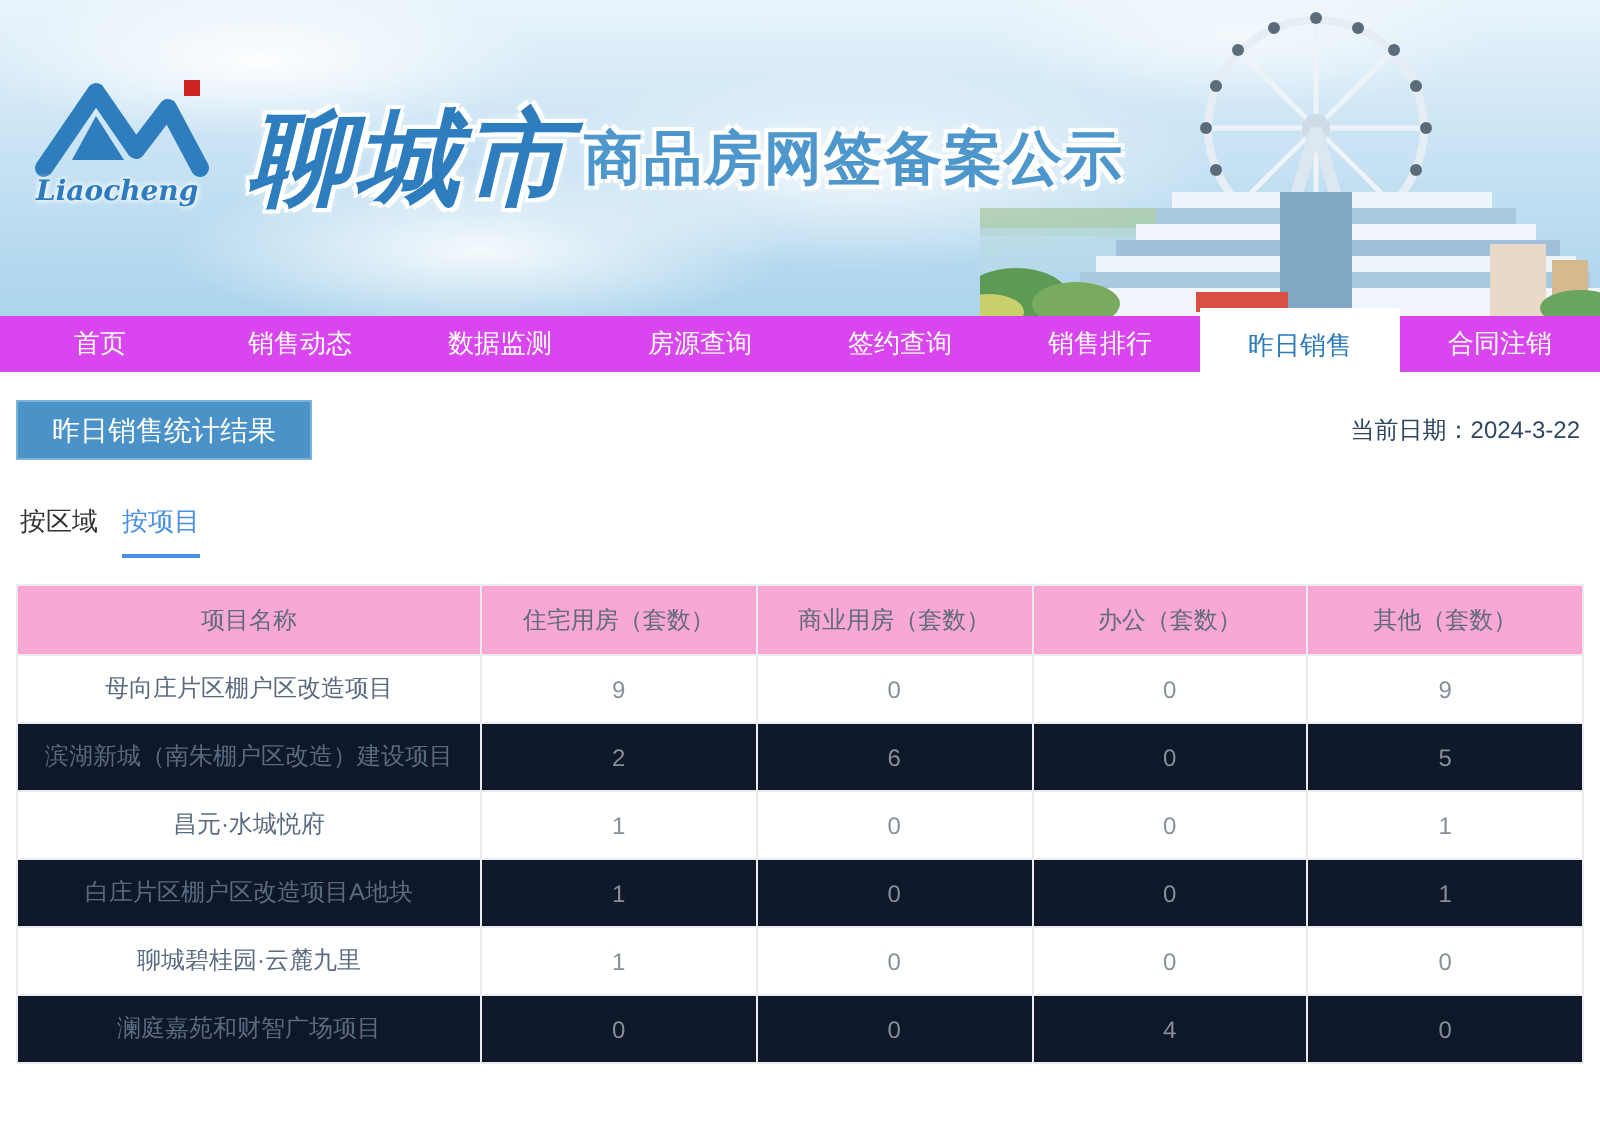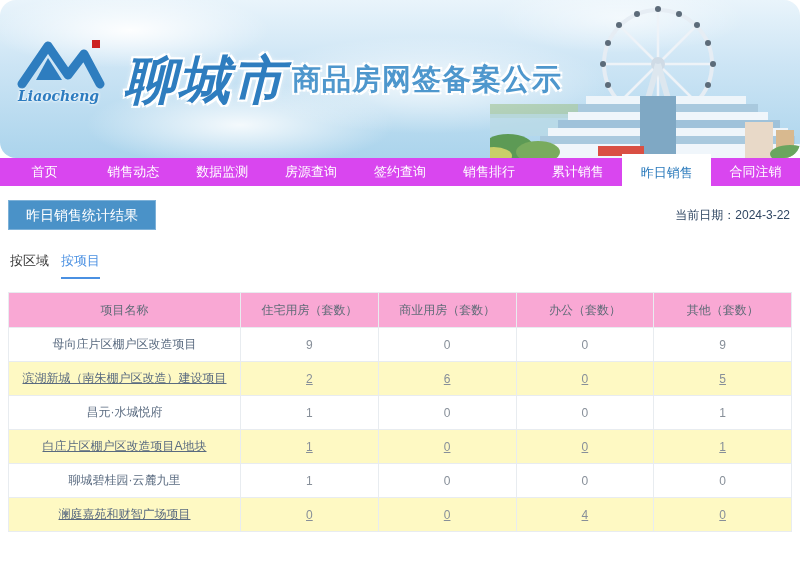--- a/index.html
+++ b/index.html
@@ -8,21 +8,20 @@
   .page { width:800px; height:565px; position:relative; background:#fff; }
 
   
   .header { position:relative; width:800px; height:158px; overflow:hidden;
     background:
       radial-gradient(ellipse 200px 55px at 130px 30px, rgba(255,255,255,.95), rgba(255,255,255,0) 70%),
       radial-gradient(ellipse 260px 70px at 430px 85px, rgba(255,255,255,.75), rgba(255,255,255,0) 70%),
       radial-gradient(ellipse 220px 60px at 240px 125px, rgba(255,255,255,.85), rgba(255,255,255,0) 70%),
       radial-gradient(ellipse 180px 50px at 620px 18px, rgba(255,255,255,.6), rgba(255,255,255,0) 70%),
       linear-gradient(180deg,#e9f4fb 0%,#cde5f5 40%,#abd4ec 100%);
-    border-radius: 16px;
   }
   .logo-area { position:absolute; left:16px; top:28px; display:flex; align-items:flex-end; }
   .logo-mark { position:relative; width:104px; height:78px; }
   .logo-script { position:absolute; left:2px; bottom:2px; font-family:"DejaVu Serif",serif;
     font-style:italic; font-weight:bold; font-size:14px; color:#2d7cc0;
     text-shadow:0 0 3px #fff,0 0 3px #fff; }
   .site-name { font-family:"DejaVu Serif",serif; font-weight:bold; font-style:italic;
     font-size:52px; line-height:1; color:#2e7dbf; letter-spacing:2px; margin-left:4px;
     text-shadow:-2px -2px 0 #fff,2px -2px 0 #fff,-2px 2px 0 #fff,2px 2px 0 #fff,0 0 6px #fff; }
   .site-subtitle { font-size:29px; font-weight:bold; color:#4e97cd; letter-spacing:1px;
@@ -47,21 +46,21 @@
     border-bottom:2px solid transparent; }
   .view-tab.active { color:#4a90e2; border-bottom-color:#4a90e2; }
 
   
   .data-table { width:784px; margin-top:13px; border-collapse:collapse; table-layout:fixed; }
   .data-table th, .data-table td { border:1px solid #e8ecf0; text-align:center;
     font-weight:normal; height:34px; padding:0 6px; }
   .data-table th { font-size:12px; color:#5f6b77; background:#f9a8d4; height:35px; }
   .data-table td { font-size:12px; color:#878f99; }
   .data-table td.proj-name { color:#5a6b80; }
-  .data-table tr.stripe td { background:#fef9c3;text-decoration:underline; }
+  .data-table tr.stripe td { background:#0f172a; }
   .data-table col.c-name { width:232px; }
 </style>
 </head>
 <body>
 
 <div class="page">
 
   <header class="header">
 
     <div class="logo-area">
@@ -135,21 +134,20 @@
     </svg>
   </header>
 
   <nav class="nav" id="main-nav">
       <div class="nav-item">首页</div>
       <div class="nav-item">销售动态</div>
       <div class="nav-item">数据监测</div>
       <div class="nav-item">房源查询</div>
       <div class="nav-item">签约查询</div>
       <div class="nav-item">销售排行</div>
-      <div class="nav-item">累计销售</div>
       <div class="nav-item active">昨日销售</div>
       <div class="nav-item">合同注销</div>
     </nav>
 
   <main class="content">
 
     <div class="page-head">
       <div class="page-title">昨日销售统计结果</div>
       <div class="current-date"><span>当前日期：</span><span>2024-3-22</span></div>
     </div>

